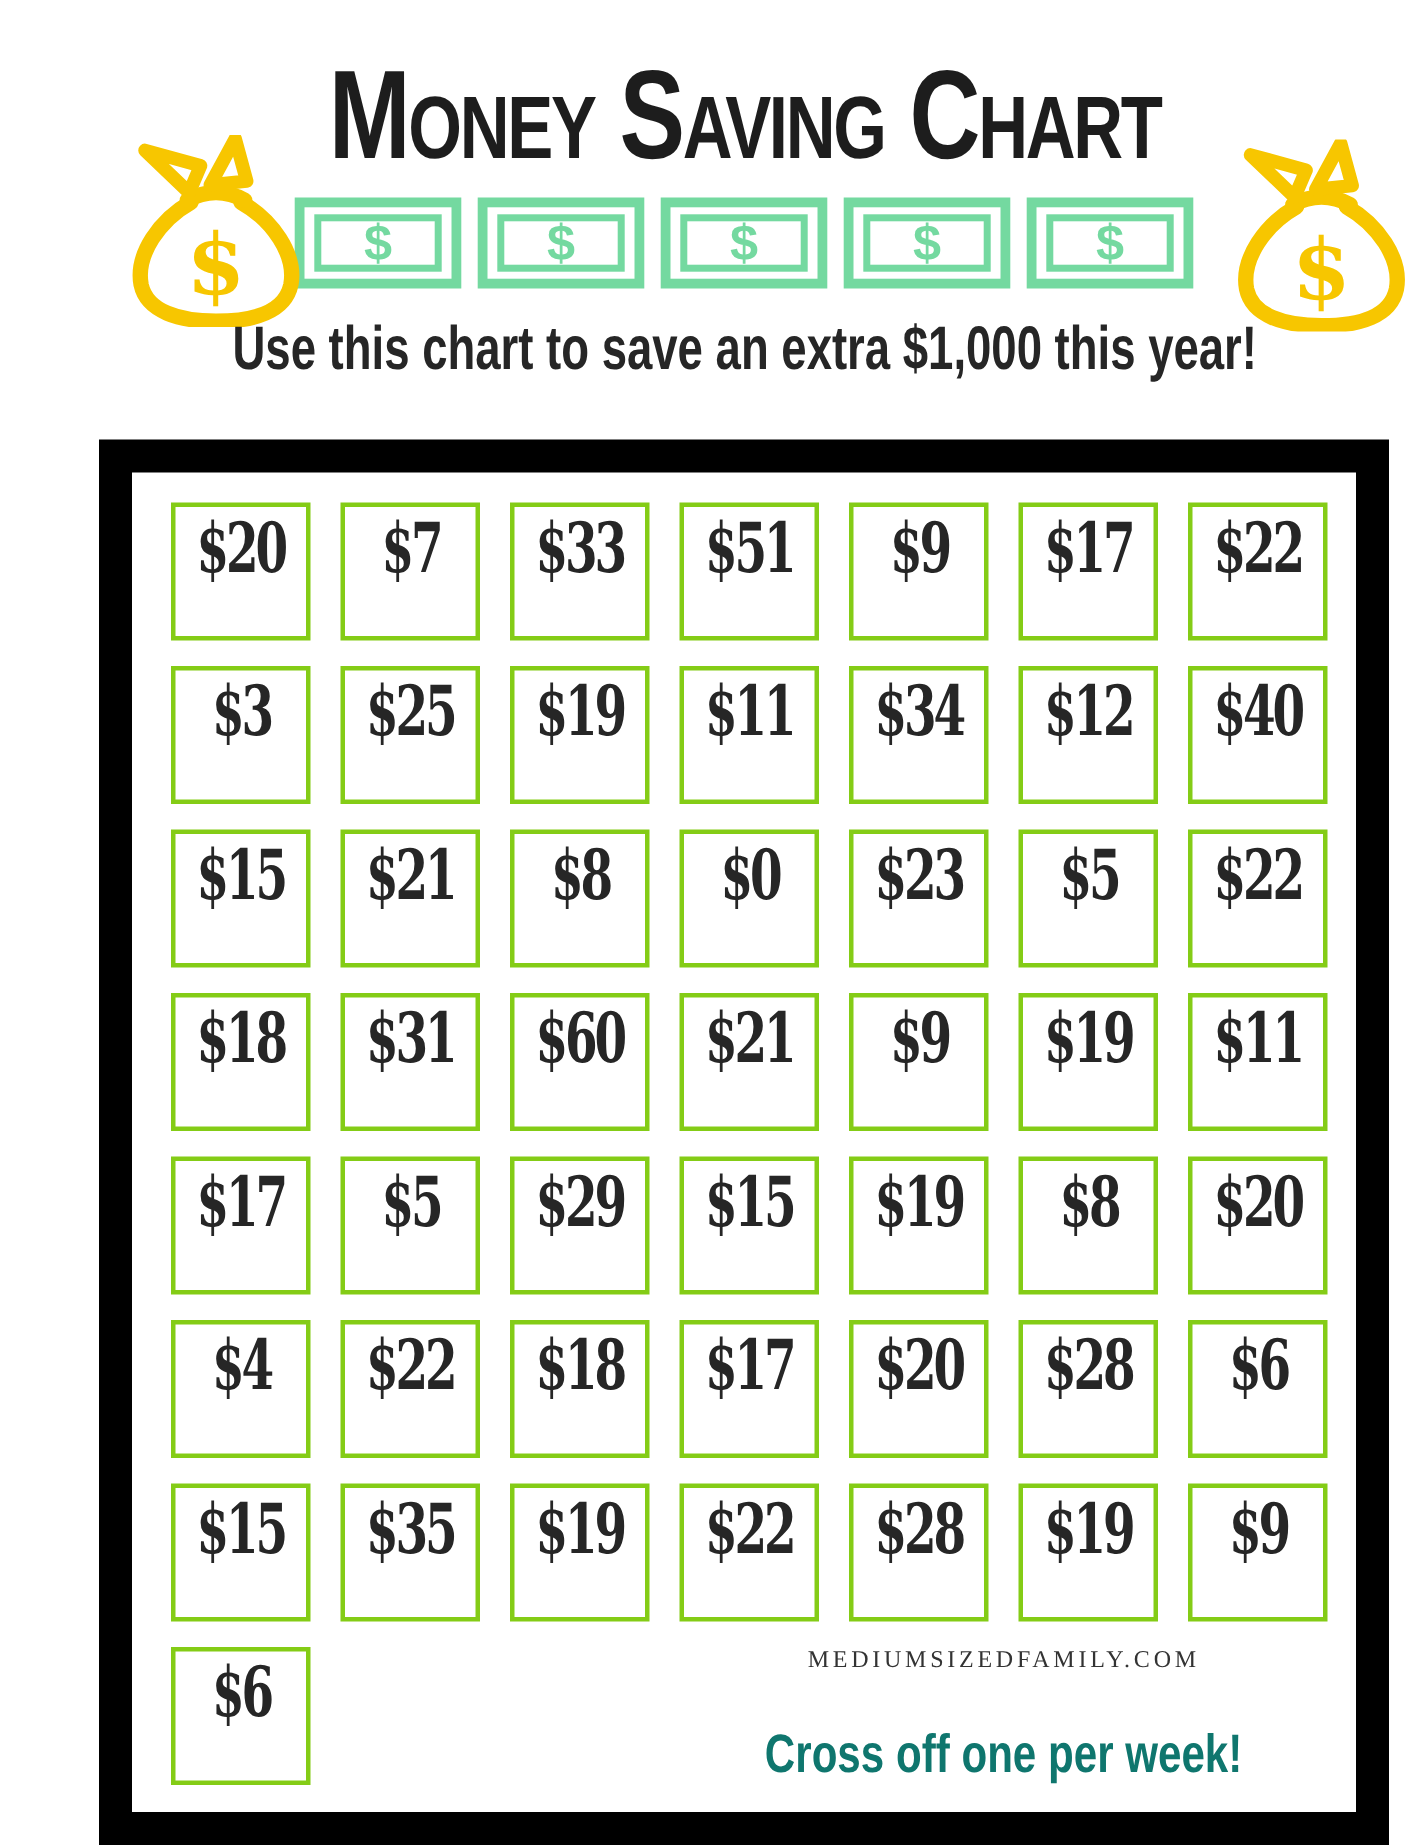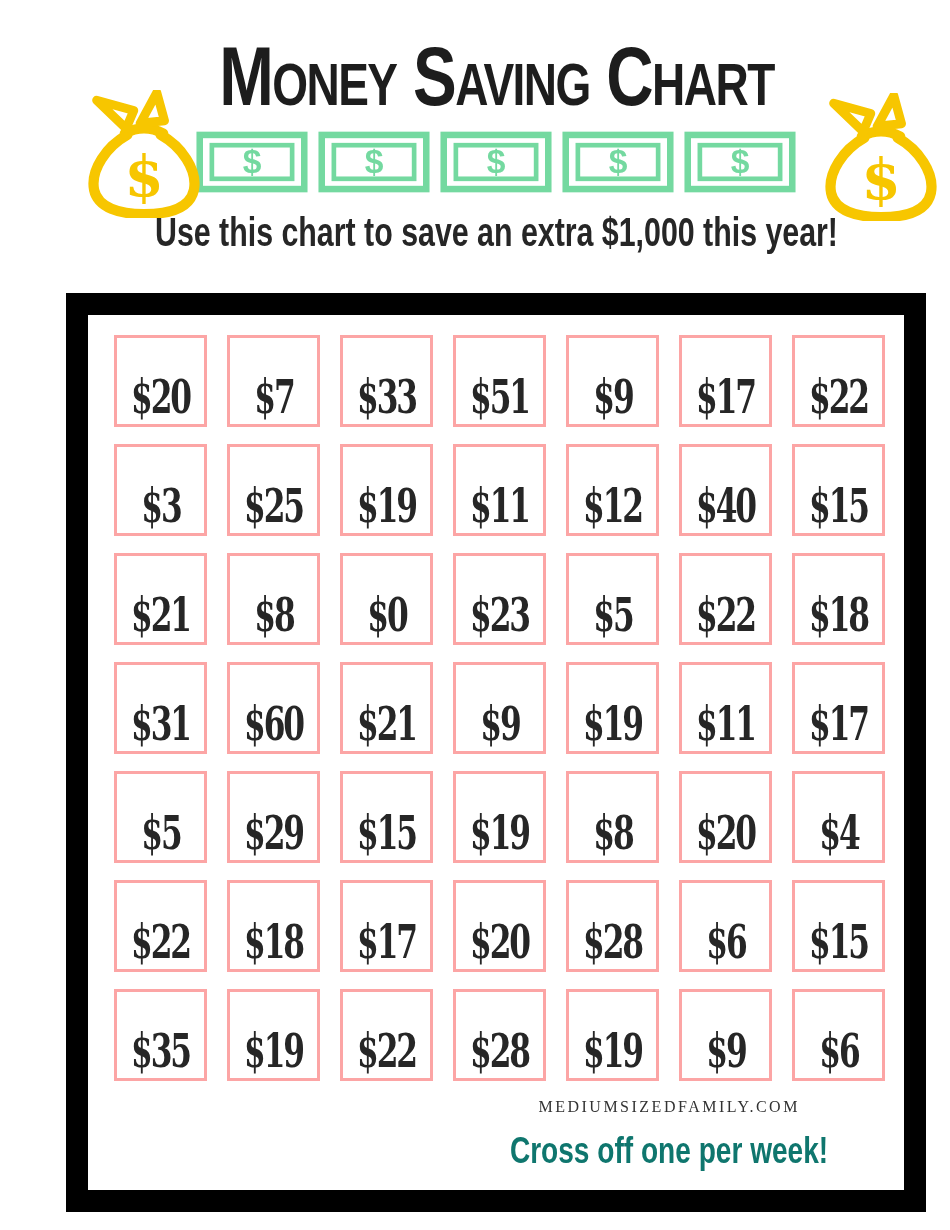--- a/index.html
+++ b/index.html
@@ -32,22 +32,22 @@
   }
   .subtitle .squeeze{display:inline-block;transform:scaleX(.74);transform-origin:center;}
   
   .chart-frame{
     width:860px;margin:38px auto 0;box-sizing:border-box;
     background:var(--frame);padding:22px;
   }
   .chart-inner{background:#fff;padding:20px 26px 18px;box-sizing:border-box;}
   .grid{display:grid;grid-template-columns:repeat(7,1fr);column-gap:20px;row-gap:17px;}
   .cell{
-    border:3px solid #fca5a5;background:#fff;height:86px;
-    display:flex;align-items:flex-end;justify-content:center;
+    border:3px solid #84cc16;background:#fff;height:86px;
+    display:flex;align-items:flex-start;justify-content:center;
   }
   .cell span{
     font-family:"DejaVu Serif", serif;font-weight:700;font-size:46px;color:#262626;
     display:inline-block;transform:scaleX(.68);letter-spacing:-3px;white-space:nowrap;
   }
   .footer-note{
     grid-column:4 / 8;display:flex;flex-direction:column;align-items:center;
     justify-content:space-between;padding-top:0;
   }
   .website{
@@ -167,20 +167,23 @@
   </div>
 
   <div class="cell">
     <span>$19</span>
   </div>
 
   <div class="cell">
     <span>$11</span>
   </div>
 
+  <div class="cell">
+    <span>$34</span>
+  </div>
 
   <div class="cell">
     <span>$12</span>
   </div>
 
   <div class="cell">
     <span>$40</span>
   </div>
 
   <div class="cell">

